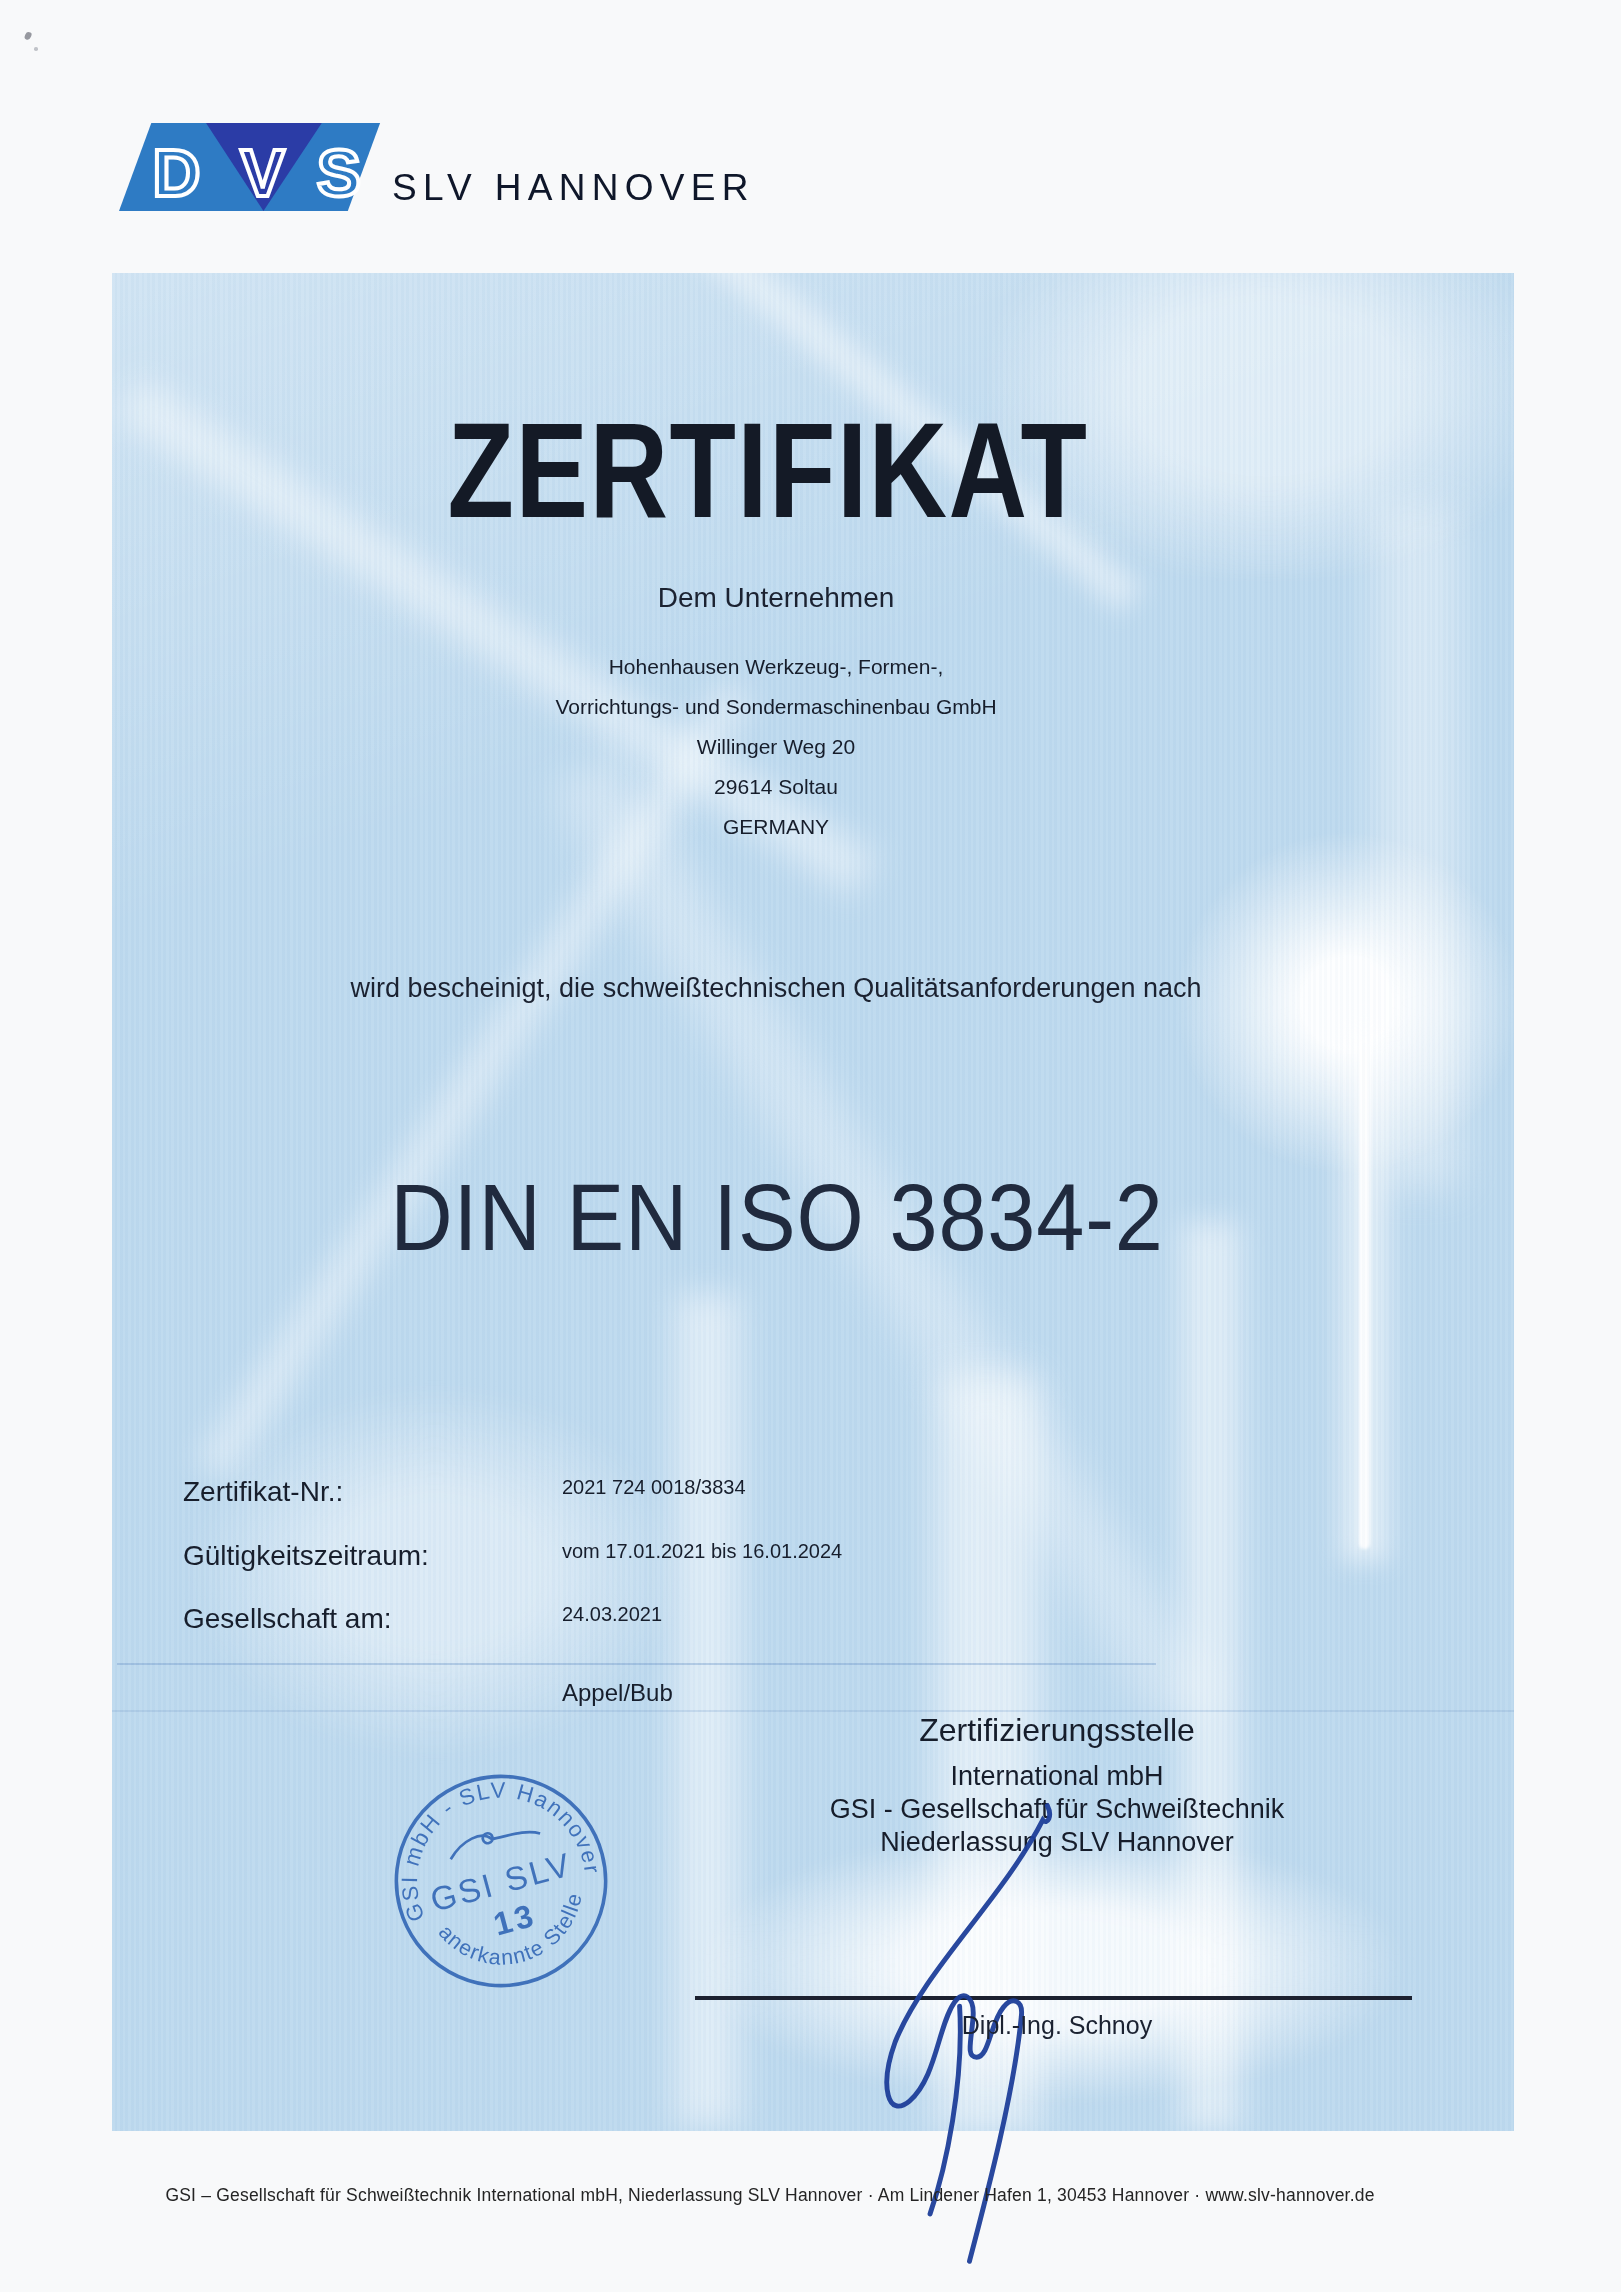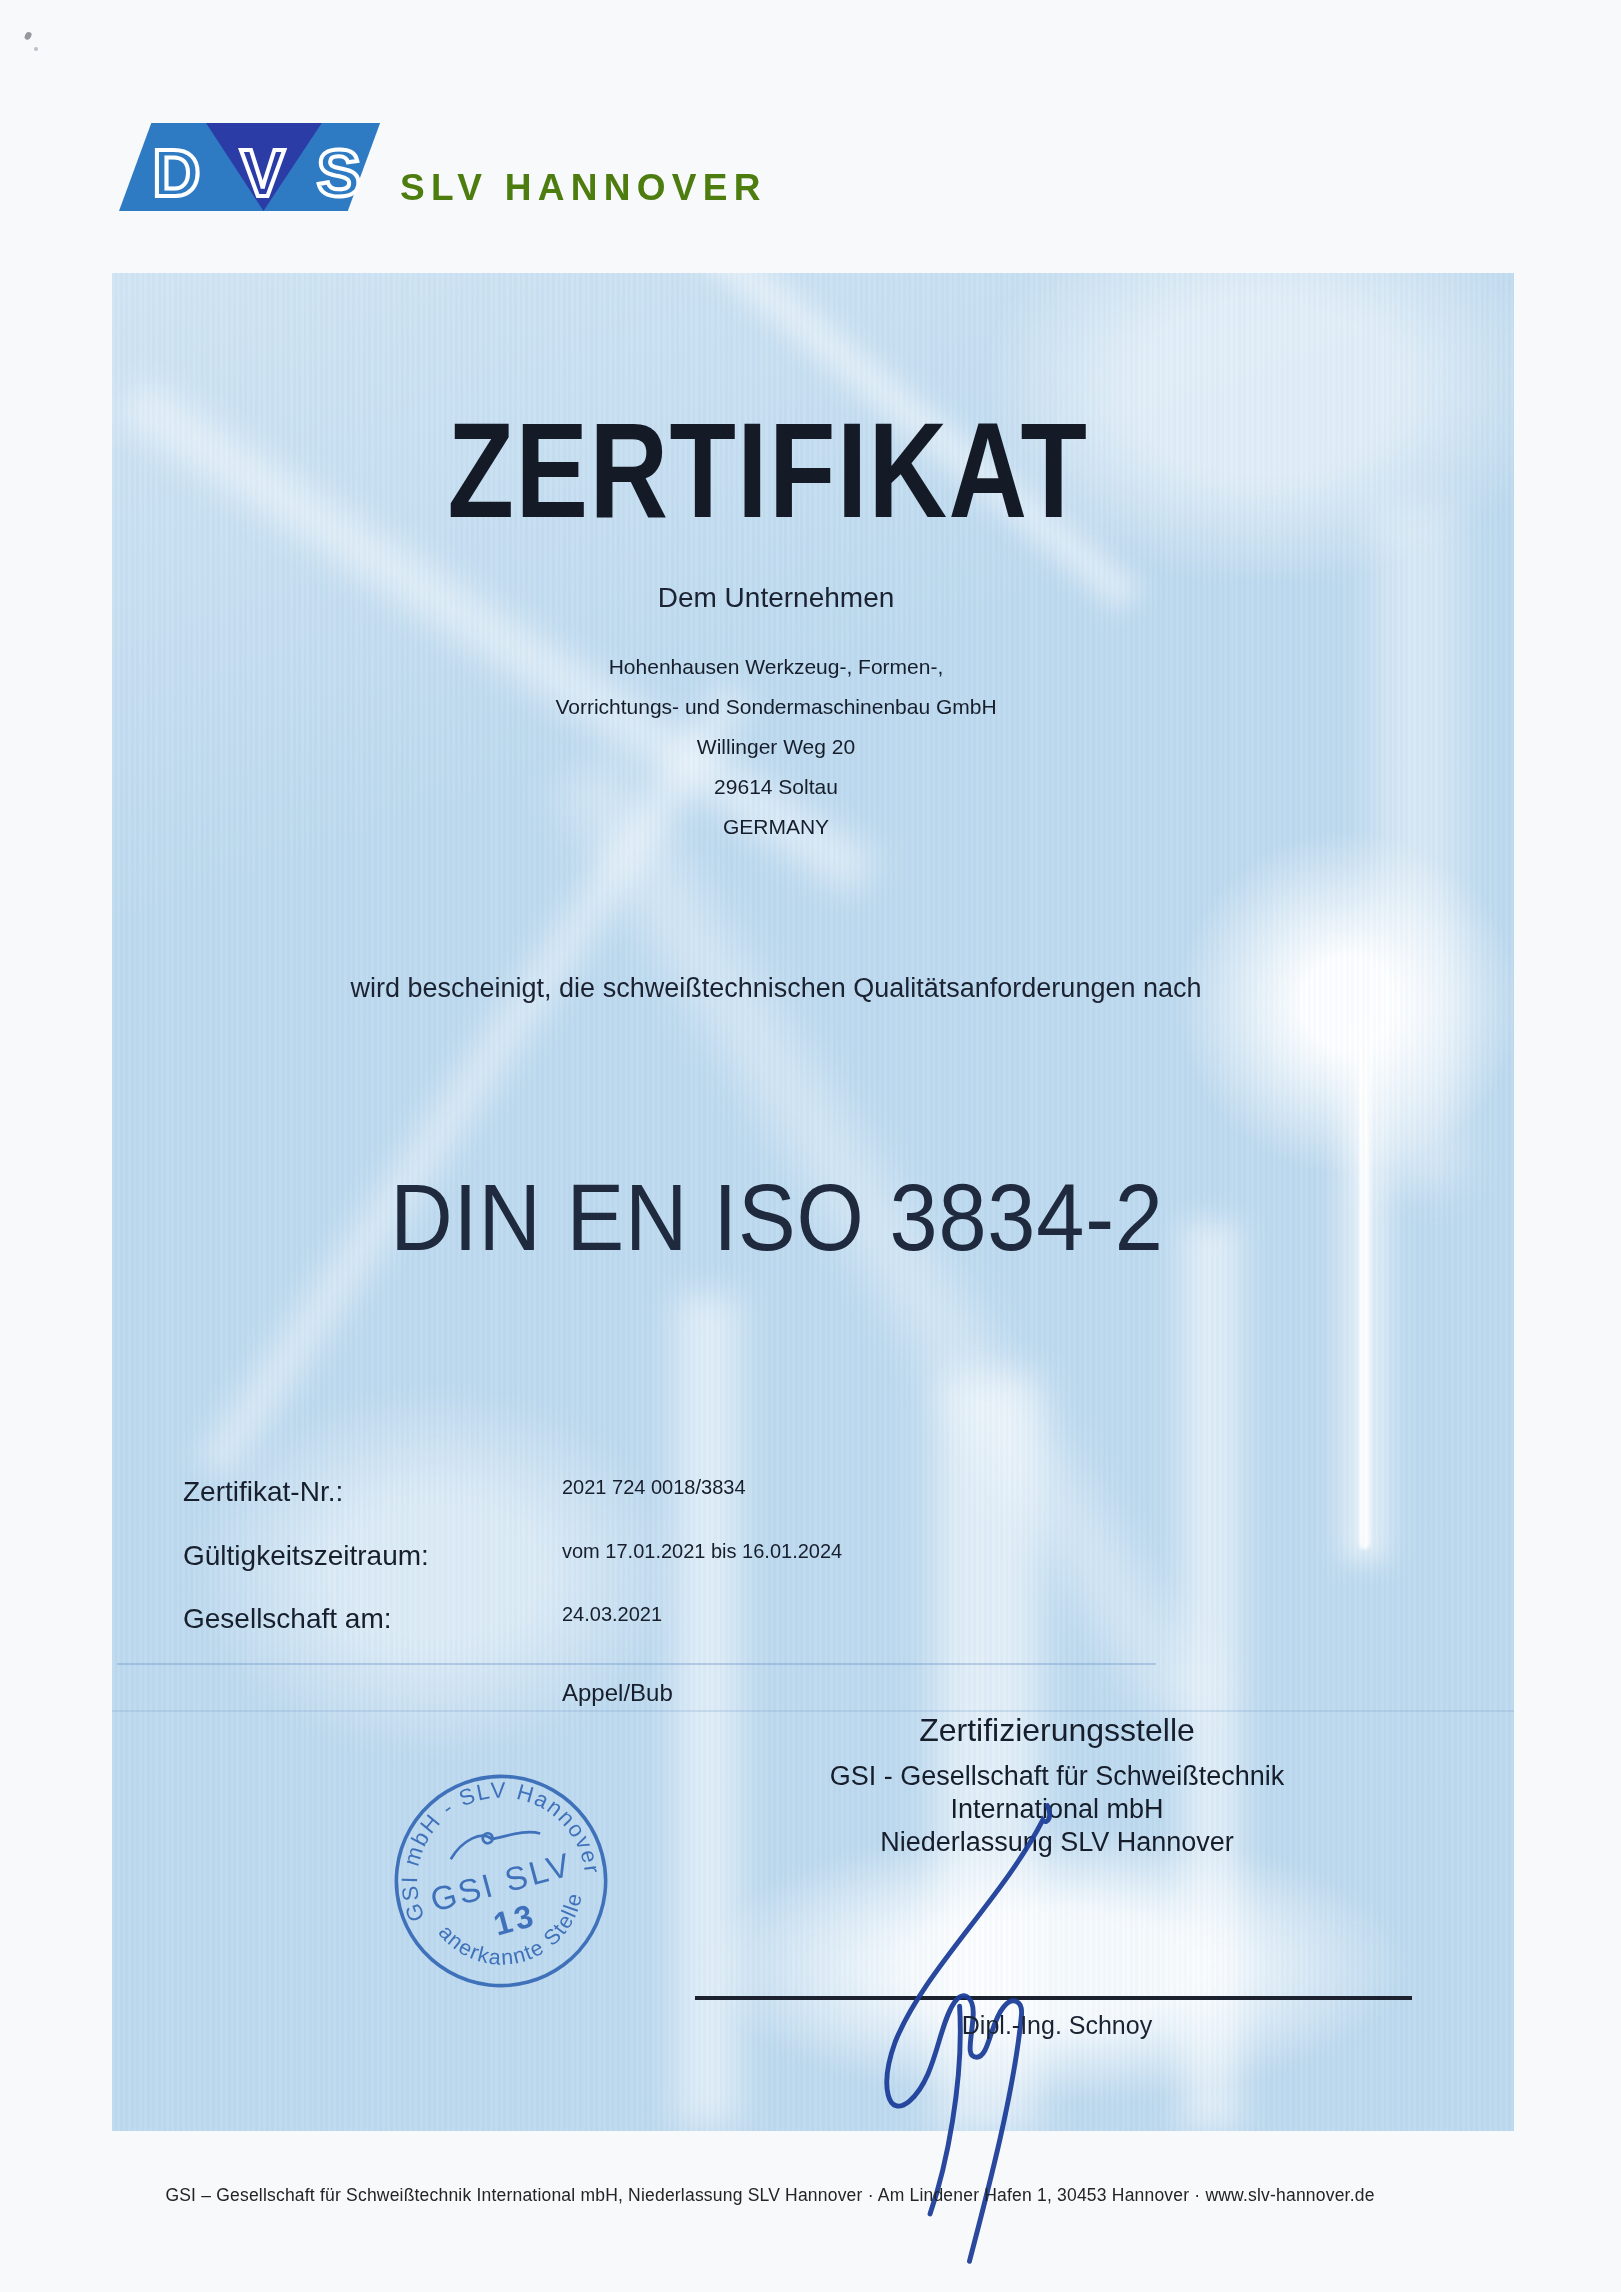--- a/index.html
+++ b/index.html
@@ -11,22 +11,22 @@
     color:#1a2130;
   }
   
   .artifact{position:absolute;left:25px;top:32px;width:6.3px;height:8px;border-radius:50% 40% 60% 50%;
     background:rgba(70,72,84,.55);transform:rotate(24deg);}
   .artifact2{position:absolute;left:34px;top:47px;width:3.6px;height:3.6px;border-radius:50%;background:rgba(90,95,110,.35);}
 
   
   .logo-svg{position:absolute;left:119px;top:123px;width:262px;height:88px;}
   .brand{
-    position:absolute;left:400px;top:167px;
-    font-size:37px;letter-spacing:6.3px;color:#4d7c0f;font-weight:700;
+    position:absolute;left:392px;top:167px;
+    font-size:37px;letter-spacing:6.3px;color:#0f172a;font-weight:400;
   }
 
   
   .panel{
     position:absolute;left:112px;top:273px;width:1402px;height:1858px;
     background:#bdd9ee;overflow:hidden;
   }
   .panel::after{ 
     content:"";position:absolute;inset:0;
     background:repeating-linear-gradient(90deg,rgba(255,255,255,.05) 0 2.7px,rgba(120,160,200,.04) 2.7px 5.4px);
@@ -153,22 +153,22 @@
 
   <div class="abs field-label row2">Gültigkeitszeitraum:</div>
   <div class="abs field-value row2">vom 17.01.2021 bis 16.01.2024</div>
 
   <div class="abs field-label row3">Gesellschaft am:</div>
   <div class="abs field-value row3">24.03.2021</div>
   <div class="abs subvalue">Appel/Bub</div>
 
   <div class="abs certifier">
     <div class="heading">Zertifizierungsstelle</div>
+    <div class="cline">International mbH</div>
     <div class="cline">GSI - Gesellschaft für Schweißtechnik</div>
-    <div class="cline">International mbH</div>
     <div class="cline">Niederlassung SLV Hannover</div>
   </div>
 
   <svg class="stamp-svg" viewBox="-142 -142 284 284">
     <g transform="rotate(-15)" stroke="#2f64b4" fill="#2f64b4" opacity="0.88">
       <circle r="117" fill="none" stroke-width="4"></circle>
       <path id="stArcTop" d="M -90 28 A 94 94 0 1 1 90 28" fill="none" stroke="none"></path>
       <path id="stArcBot" d="M -86 30 A 90 90 0 0 0 86 30" fill="none" stroke="none"></path>
       <text font-family="'Liberation Sans','DejaVu Sans',sans-serif" font-size="25" letter-spacing="2" stroke="none">
         <textPath href="#stArcTop" startOffset="50%" text-anchor="middle">GSI mbH - SLV Hannover</textPath>

